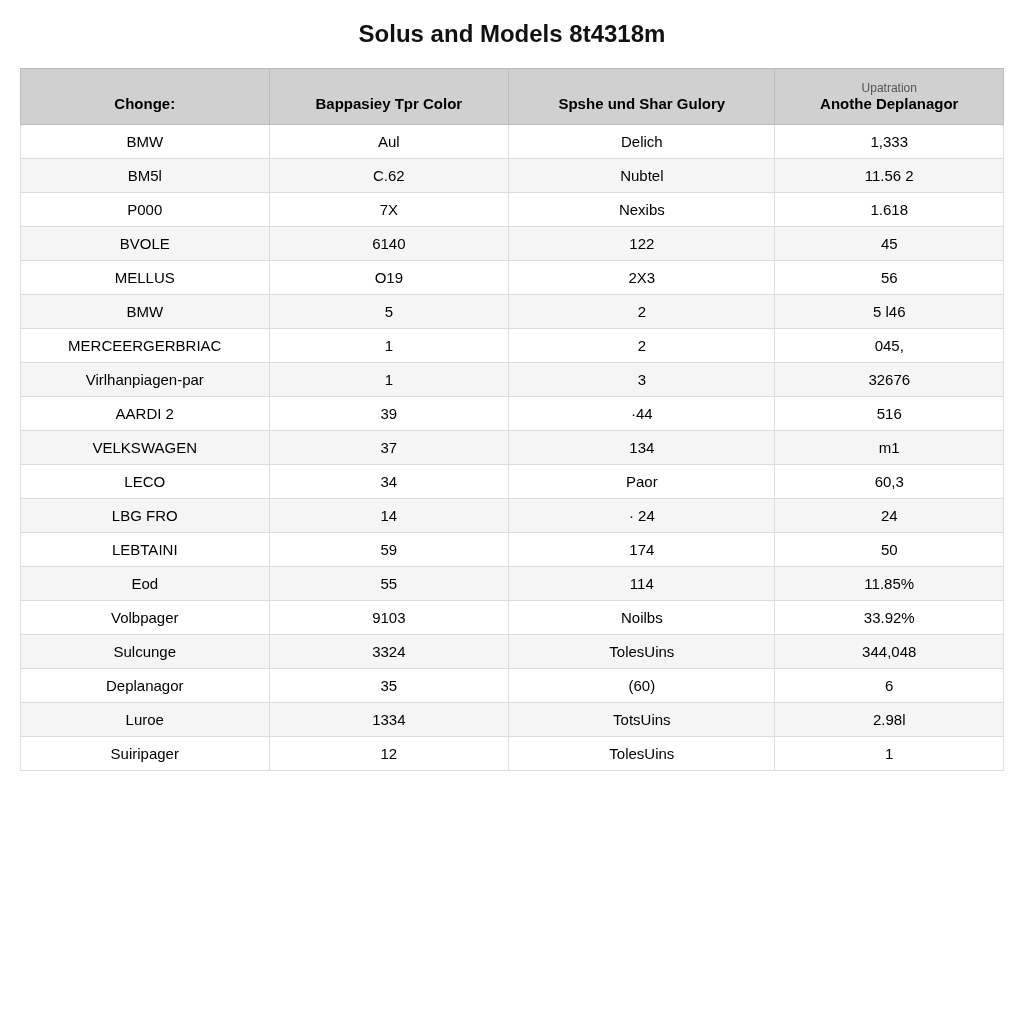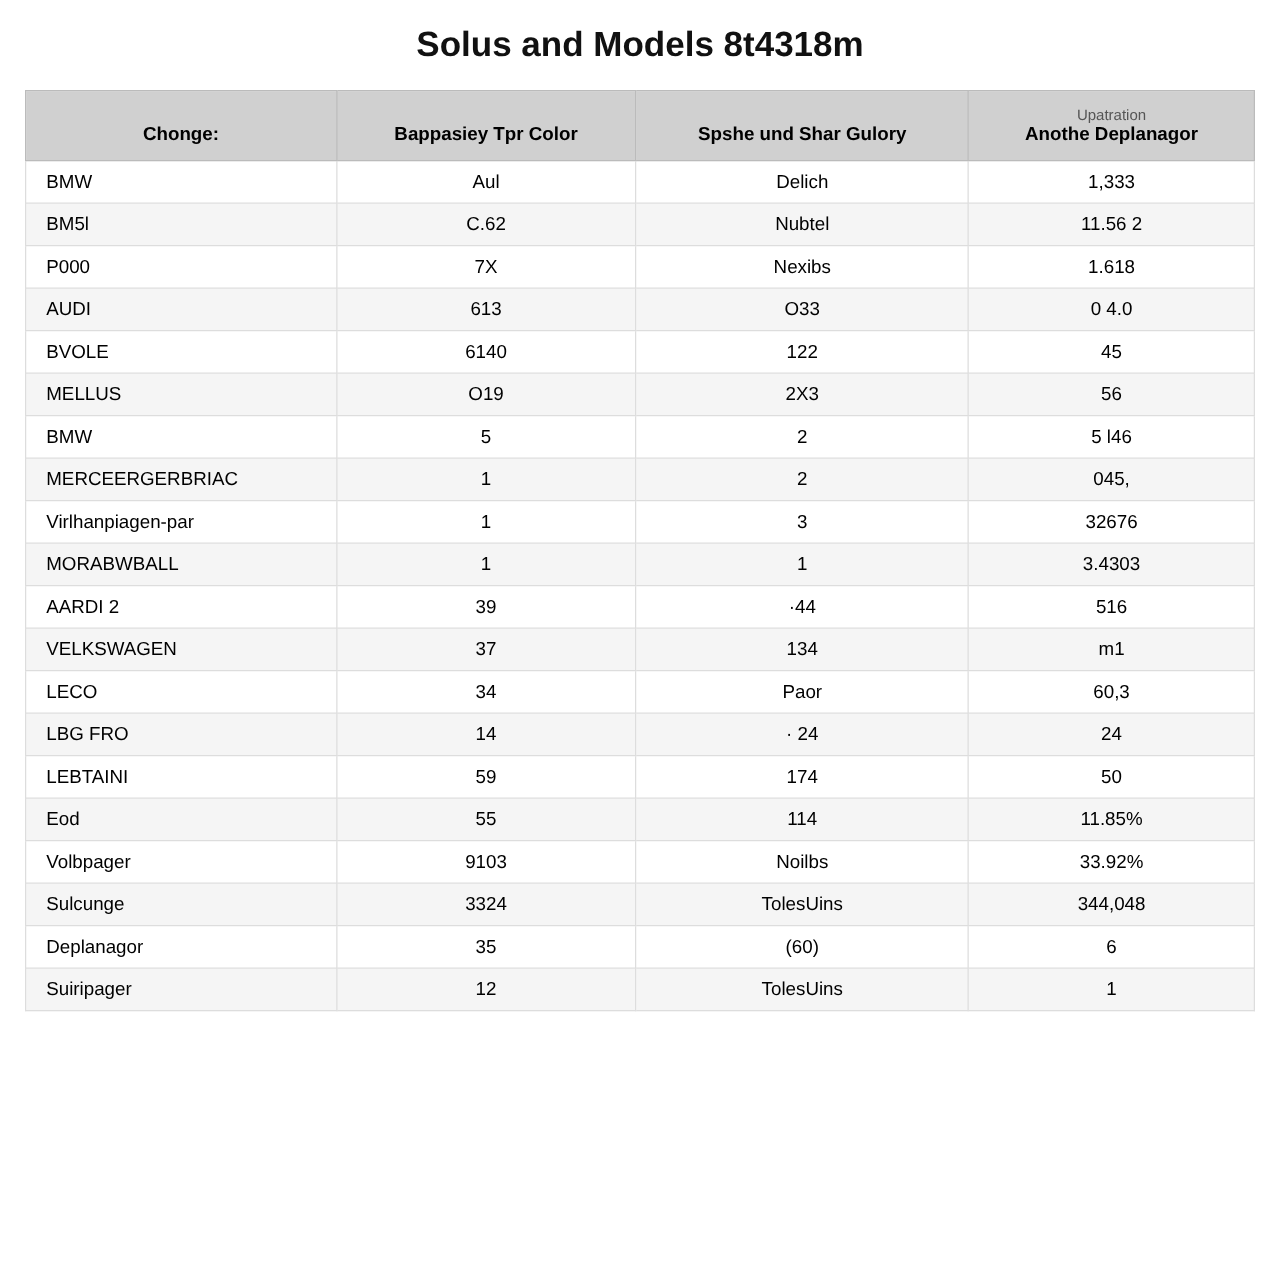--- a/index.html
+++ b/index.html
@@ -5,21 +5,21 @@
     * { box-sizing: border-box; margin: 0; padding: 0; }
     body {
       font-family: Arial, sans-serif;
       background: #fff;
       padding: 20px;
       width: 1024px;
       min-height: 1024px;
     }
     h1 {
       text-align: center;
-      font-size: 28px;
+      font-size: 24px;
       font-weight: bold;
       margin-bottom: 20px;
       color: #111;
     }
     table {
       width: 100%;
       border-collapse: collapse;
       font-size: 15px;
     }
     thead tr {
@@ -40,21 +40,21 @@
     }
     tbody tr:nth-child(odd) {
       background: #ffffff;
     }
     tbody td {
       padding: 8px 16px;
       border: 1px solid #ddd;
       text-align: center;
     }
     tbody td:first-child {
-      text-align: left;
+      text-align: center;
     }
     .sub-header {
       font-size: 12px;
       font-weight: normal;
       display: block;
       color: #555;
     }
   </style>
 </head>
 <body>
@@ -92,26 +92,20 @@
         <td>Nubtel</td>
         <td>11.56 2</td>
       </tr>
       <tr>
         <td>P000</td>
         <td>7X</td>
         <td>Nexibs</td>
         <td>1.618</td>
       </tr>
       <tr>
-        <td>AUDI</td>
-        <td>613</td>
-        <td>O33</td>
-        <td>0 4.0</td>
-      </tr>
-      <tr>
         <td>BVOLE</td>
         <td>6140</td>
         <td>122</td>
         <td>45</td>
       </tr>
       <tr>
         <td>MELLUS</td>
         <td>O19</td>
         <td>2X3</td>
         <td>56</td>
@@ -128,26 +122,20 @@
         <td>2</td>
         <td>045,</td>
       </tr>
       <tr>
         <td>Virlhanpiagen-par</td>
         <td>1</td>
         <td>3</td>
         <td>32676</td>
       </tr>
       <tr>
-        <td>MORABWBALL</td>
-        <td>1</td>
-        <td>1</td>
-        <td>3.4303</td>
-      </tr>
-      <tr>
         <td>AARDI 2</td>
         <td>39</td>
         <td>·44</td>
         <td>516</td>
       </tr>
       <tr>
         <td>VELKSWAGEN</td>
         <td>37</td>
         <td>134</td>
         <td>m1</td>
@@ -188,19 +176,25 @@
         <td>TolesUins</td>
         <td>344,048</td>
       </tr>
       <tr>
         <td>Deplanagor</td>
         <td>35</td>
         <td>(60)</td>
         <td>6</td>
       </tr>
       <tr>
+        <td>Luroe</td>
+        <td>1334</td>
+        <td>TotsUins</td>
+        <td>2.98l</td>
+      </tr>
+      <tr>
         <td>Suiripager</td>
         <td>12</td>
         <td>TolesUins</td>
         <td>1</td>
       </tr>
     </tbody>
 </table>
 
 </body></html>

